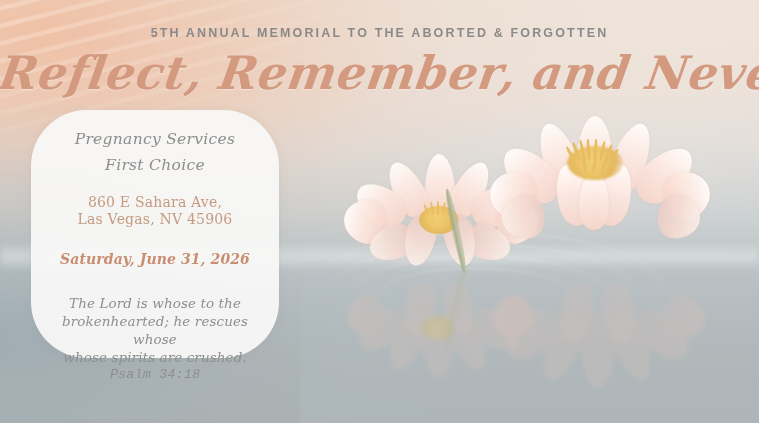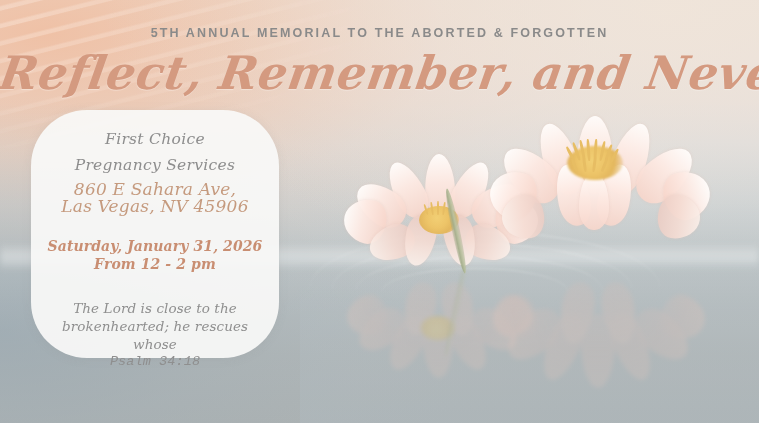--- a/index.html
+++ b/index.html
@@ -209,23 +209,22 @@
     font-family: "DejaVu Serif", serif;
   }
   .org {
     font-style: italic;
     font-size: 15.5px;
     color: #8d8d8d;
     line-height: 26px;
     letter-spacing: .3px;
   }
   .addr {
-    margin-top: 3px;
-    font-style: italic;
-    font-size: 17px;
+    margin-top: 16px;
+    font-size: 14px;
     color: #c59a7e;
     line-height: 17px;
     letter-spacing: .2px;
   }
   .when {
     margin-top: 22px;
     font-style: italic;
     font-weight: bold;
     font-size: 14px;
     color: #c98e72;
@@ -343,31 +342,31 @@
     <div class="stamen" style="left:88px; top:36px; width:2.5px; height:16px; transform:rotate(-8deg);"></div>
     <div class="stamen" style="left:98px; top:36px; width:2.5px; height:16px; transform:rotate(8deg);"></div>
     <div class="stamen" style="left:108px;top:38px; width:2.5px; height:14px; transform:rotate(22deg);"></div>
   </div>
 
   <div class="kicker">5TH ANNUAL MEMORIAL TO THE ABORTED &amp; FORGOTTEN</div>
   <div class="script">Reflect, Remember, and Never Forget</div>
 
   <div class="card">
     <div class="org">
+      <div>Pregnancy Services</div>
       <div>First Choice</div>
-      <div>Pregnancy Services</div>
     </div>
     <div class="addr">
       <div>860 E Sahara Ave,</div>
       <div>Las Vegas, NV 45906</div>
     </div>
     <div class="when">
-      <div>Saturday, January 31, 2026</div>
-      <div>From 12 - 2 pm</div>
+      <div>Saturday, June 31, 2026</div>
     </div>
     <div class="verse">
-      <div>The Lord is close to the</div>
+      <div>The Lord is whose to the</div>
       <div>brokenhearted; he rescues whose</div>
+      <div>whose spirits are crushed.</div>
       <span class="ref">Psalm 34:18</span>
     </div>
   </div>
 
 </div>
 
 </body></html>

